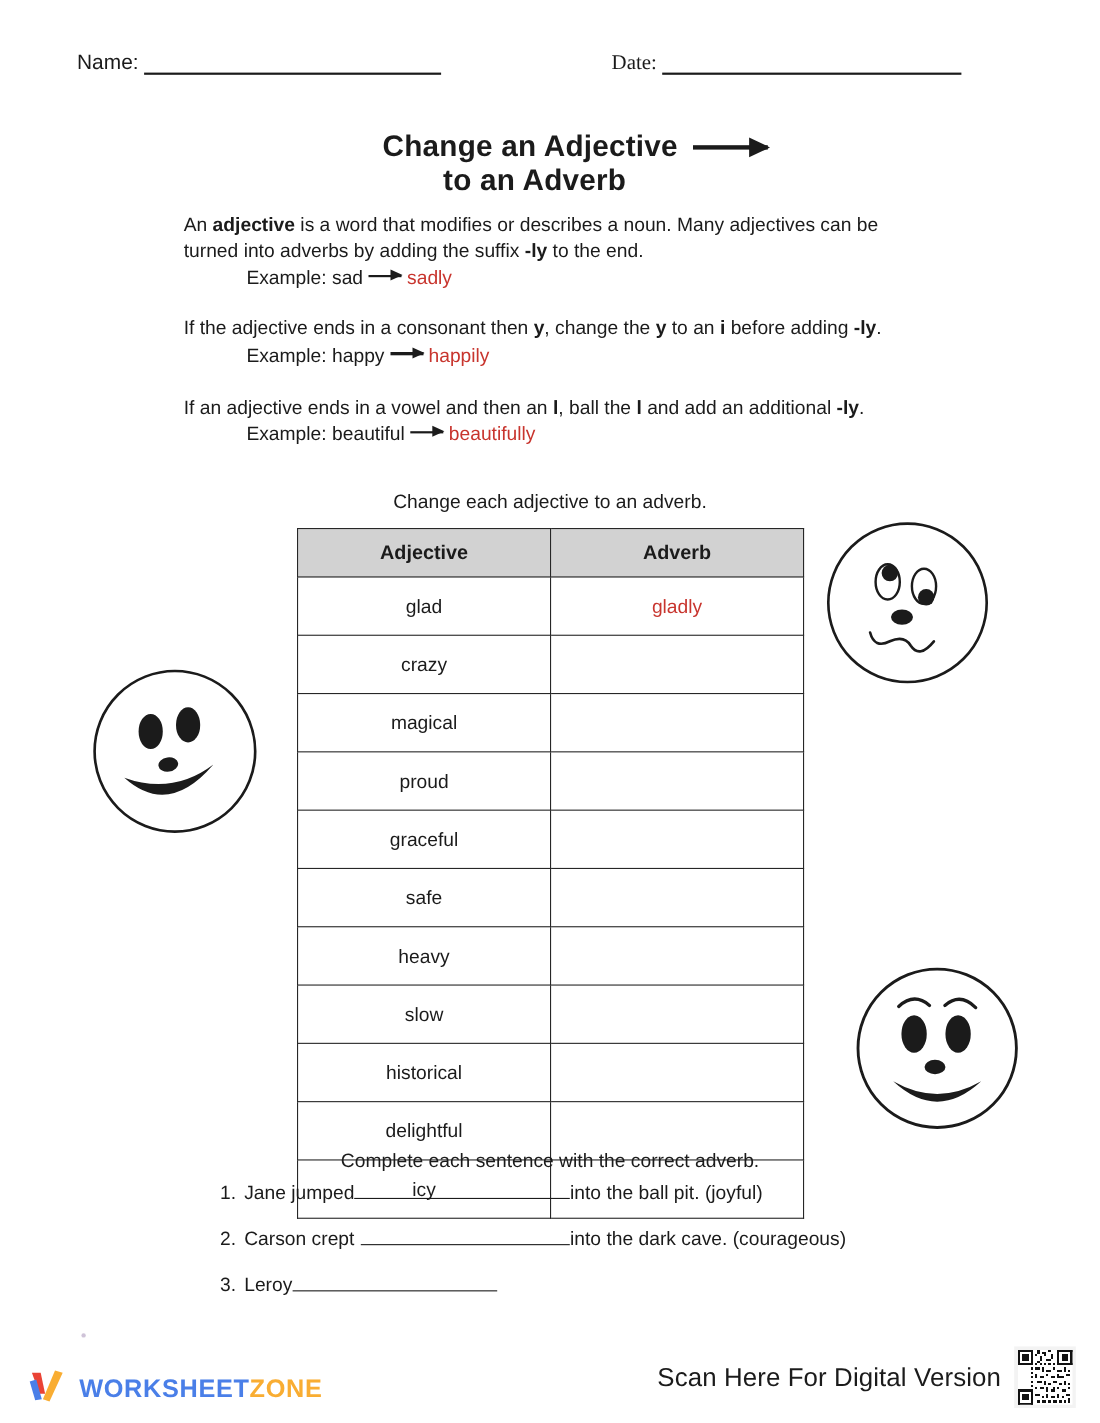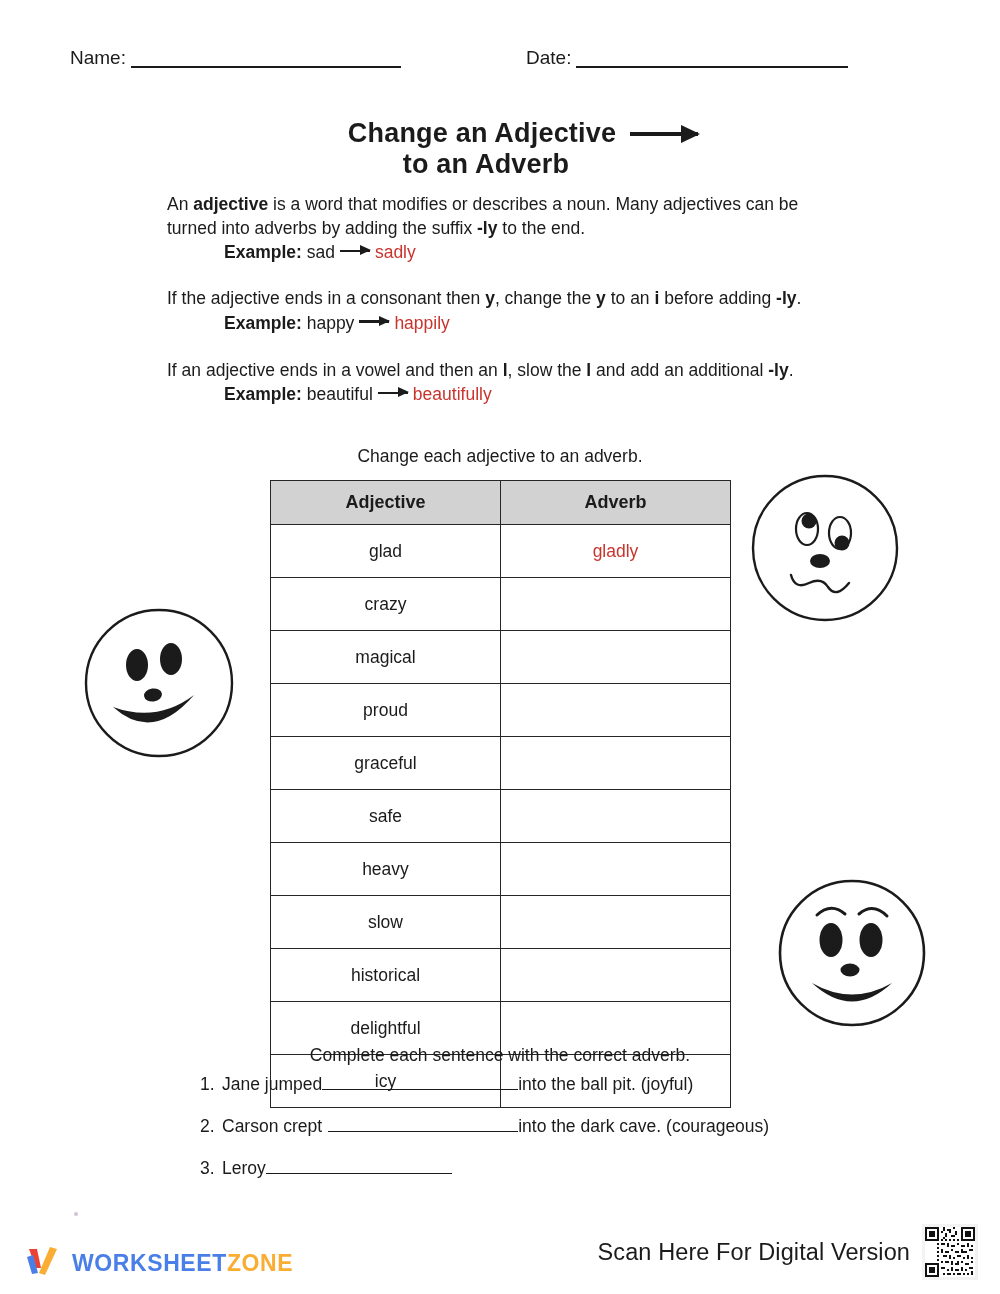--- a/index.html
+++ b/index.html
@@ -18,21 +18,21 @@
 
   
   .hdr-row {
     position: absolute;
     top: 48px; left: 0; width: 968px;
     display: flex;
     padding: 0 70px;
   }
   .hdr-field { display: flex; align-items: flex-end; }
   .hdr-field.name-field { width: 400px; }
-  .hdr-field.date-field { margin-left: 56px; width: 330px; }
+  .hdr-field.date-field { margin-left: 86px; width: 330px; font-family: Liberation Serif, serif; }
   .hdr-label {
     font-size: 19px;
     line-height: 20px;
     white-space: nowrap;
     color: #1b1b1b;
   }
   .hdr-line {
     flex: 1 1 auto;
     border-bottom: 2px solid #1b1b1b;
     height: 19px;
@@ -99,21 +99,21 @@
   }
   .rule-p b { font-weight: bold; }
   .rule-gap-1 { margin-top: 22px; }
   .rule-gap-2 { margin-top: 23px; }
   .example {
     font-size: 17.5px;
     line-height: 25px;
     padding-left: 57px;
     white-space: nowrap;
   }
-  .example .ex-label { font-weight: bold; }
+  .example .ex-label { font-weight: normal; }
   .answer-red { color: #c8352e; }
 
   
   .directions {
     position: absolute;
     left: 0; width: 1000px;
     text-align: center;
     font-size: 17.5px;
     color: #1b1b1b;
   }
@@ -240,21 +240,21 @@
 </div>
 
 <div class="rules">
 
   <div class="rule-p"><span>An </span><b>adjective</b><span> is a word that modifies or describes a noun.  Many adjectives can be turned into adverbs by adding the suffix </span><b>-ly</b><span> to the end.</span></div>
   <div class="example"><span class="ex-label">Example:</span>&nbsp;<span>sad</span><span class="arrow-sm"></span><span class="answer-red">sadly</span></div>
 
   <div class="rule-p rule-gap-1"><span>If the adjective ends in a consonant then </span><b>y</b><span>, change the </span><b>y</b><span> to an </span><b>i</b><span> before adding </span><b>-ly</b><span>.</span></div>
   <div class="example"><span class="ex-label">Example:</span>&nbsp;<span>happy</span><span class="arrow-sm"></span><span class="answer-red">happily</span></div>
 
-  <div class="rule-p rule-gap-2"><span>If an adjective ends in a vowel and then an </span><b>l</b><span>, slow the </span><b>l</b><span> and add an additional </span><b>-ly</b><span>.</span></div>
+  <div class="rule-p rule-gap-2"><span>If an adjective ends in a vowel and then an </span><b>l</b><span>, ball the </span><b>l</b><span> and add an additional </span><b>-ly</b><span>.</span></div>
   <div class="example"><span class="ex-label">Example:</span>&nbsp;<span>beautiful</span><span class="arrow-sm"></span><span class="answer-red">beautifully</span></div>
 </div>
 
 <div class="directions dir-table">Change each adjective to an adverb.</div>
 
 <table class="wk-table">
   <colgroup>
       <col class="c1">
       <col class="c2">
     </colgroup>

